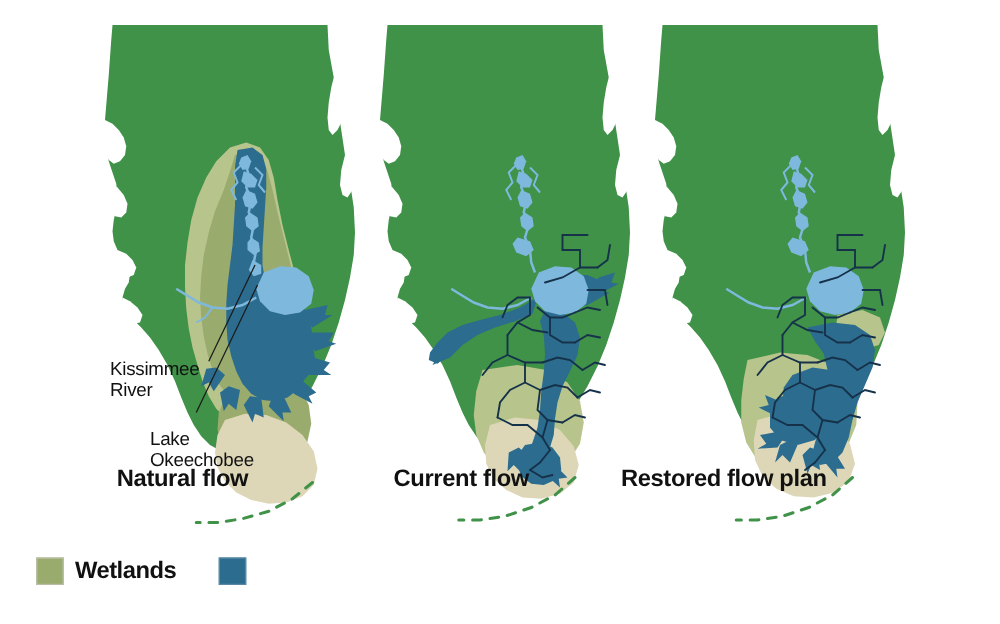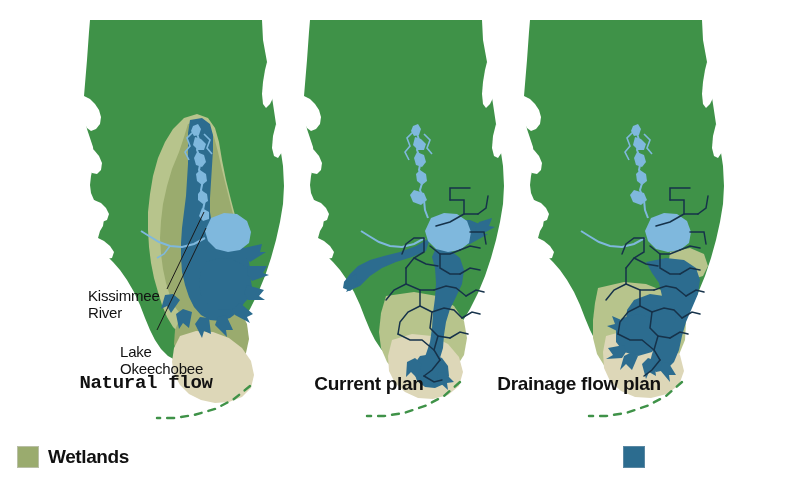--- a/index.html
+++ b/index.html
@@ -14,34 +14,34 @@
   #panel-0{left:38px;}
   #panel-1{left:258px;}
   #panel-2{left:478px;}
   .map-svg{position:absolute;left:0;top:0;width:260px;height:425px;display:block;}
 
   .panel-title{
     position:absolute;width:170px;text-align:center;
     font-size:19px;font-weight:bold;line-height:1.12;
     letter-spacing:-0.3px;color:#111111;
   }
-  #title-0{left:45px;top:373px;font-family:Liberation Mono, monospace;}
+  #title-0{left:45px;top:373px;}
   #title-1{left:268px;top:373px;}
   #title-2{left:478px;top:373px;}
 
   .callout{
     position:absolute;font-size:15px;line-height:1.12;
     color:#111111;letter-spacing:-0.2px;white-space:pre-line;
   }
   #callout-0{left:72px;top:288px;}
   #callout-1{left:104px;top:328px;margin-top:16px;}
 
   .legend{
-    position:absolute;left:0;top:434px;width:671px;height:46px;
-    display:flex;align-items:center;justify-content:space-between;
+    position:absolute;left:12px;top:434px;width:671px;height:46px;
+    display:flex;align-items:center;justify-content:flex-start;
   }
   .legend-item{display:flex;align-items:center;margin:0 17px;}
   .swatch{
     width:22px;height:22px;border:1px solid #b9bfa6;
     margin-right:9px;box-sizing:border-box;flex:0 0 auto;
   }
   .swatch.line-swatch{
     width:30px;height:22px;border:0;position:relative;margin-right:7px;
   }
   .swatch.line-swatch::after{
@@ -275,22 +275,22 @@
     </div>
 
     <div class="callout" id="callout-0">Kissimmee
 River</div>
     <div class="callout" id="callout-1">Lake
 Okeechobee</div>
 
     <div class="panel-title" id="title-0">Natural
 flow</div>
     <div class="panel-title" id="title-1">Current
-plan</div>
-    <div class="panel-title" id="title-2">Drainage
+flow</div>
+    <div class="panel-title" id="title-2">Restored
 flow plan</div>
   </div>
 
   <div class="legend">
     <div class="legend-item">
       <span class="swatch" style="background:#9aab6e"></span>
       <span class="legend-label">Wetlands</span>
     </div>
     <div class="legend-item">
       <span class="swatch" style="background:#2c6c8f;border-color:#5a88a3"></span>

